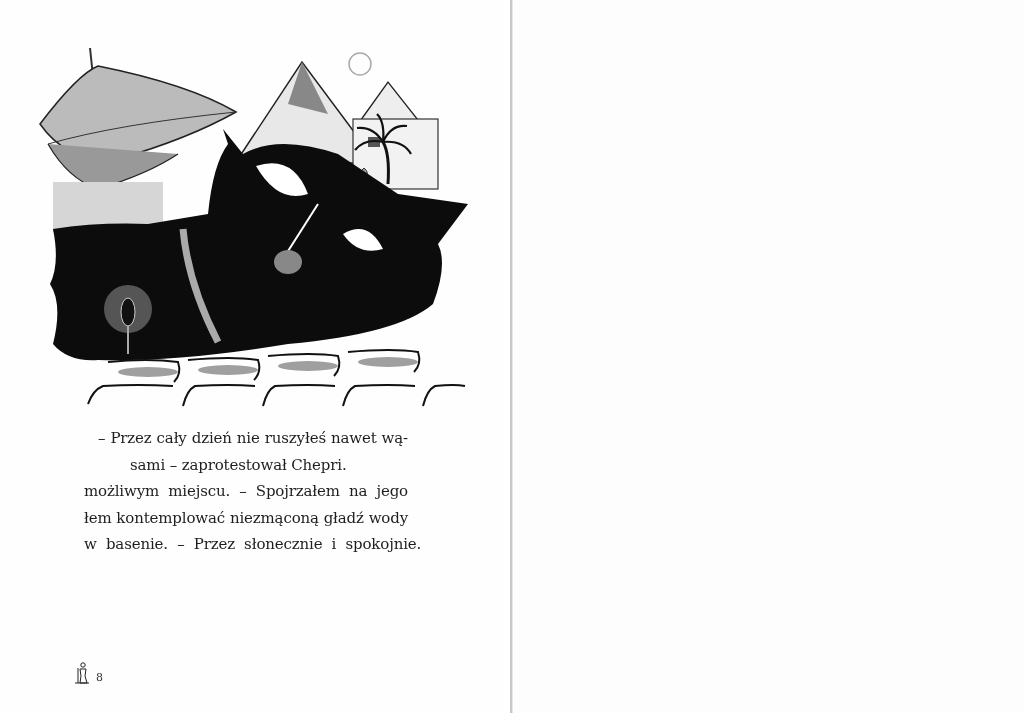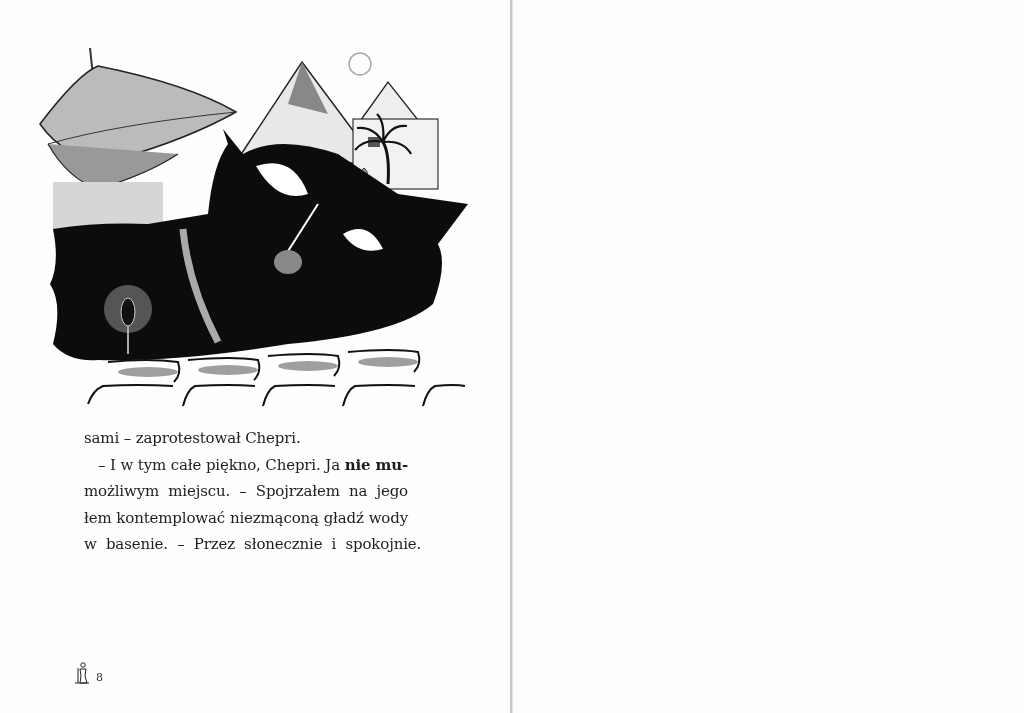--- a/index.html
+++ b/index.html
@@ -20,21 +20,21 @@
   }
   .illustration {
     position: absolute; left: 38px; top: 44px; width: 430px; height: 370px;
   }
   .text-block {
     position: absolute; font-size: 15px; line-height: 26.6px;
     letter-spacing: -0.15px;
   }
   .left-text { left: 84px; top: 425px; width: 324px; }
   .line { white-space: nowrap; display: flex; justify-content: space-between; }
-  .line.last { justify-content: flex-start; }
+  .line.last { justify-content: flex-start; margin-left: 46px; }
   .line.indent { padding-left: 14px; }
   b { font-weight: bold; }
   .folio {
     position: absolute; top: 662px; display: flex; align-items: flex-end; gap: 6px;
     font-size: 11px; color: #333;
   }
   .folio-left { left: 74px; }
   .folio svg { display: block; }
 </style>
 </head>
@@ -90,25 +90,25 @@
       </g>
       <g fill="#777" opacity="0.7">
         <ellipse cx="110" cy="328" rx="30" ry="5"></ellipse>
         <ellipse cx="190" cy="326" rx="30" ry="5"></ellipse>
         <ellipse cx="270" cy="322" rx="30" ry="5"></ellipse>
         <ellipse cx="350" cy="318" rx="30" ry="5"></ellipse>
       </g>
     </svg>
 
     <div class="text-block left-text">
+      <div class="line indent">
+          <span style="word-spacing: 0.417411px;">– Przez cały dzień nie ruszyłeś nawet wą-</span>
+        </div>
       <div class="line last">
           <span>sami – zaprotestował Chepri.</span>
-        </div>
-      <div class="line indent">
-          <span style="word-spacing: 0.0451389px;"><span>– I w tym całe piękno, Chepri. Ja </span><b>nie mu-</b></span>
         </div>
       <div class="line">
           <span style="word-spacing: 4.5375px;">możliwym miejscu. – Spojrzałem na jego</span>
         </div>
       <div class="line">
           <span style="word-spacing: 0.207031px;">łem kontemplować niezmąconą gładź wody</span>
         </div>
       <div class="line">
           <span style="word-spacing: 4.59635px;">w basenie. – Przez słonecznie i spokojnie.</span>
         </div>

